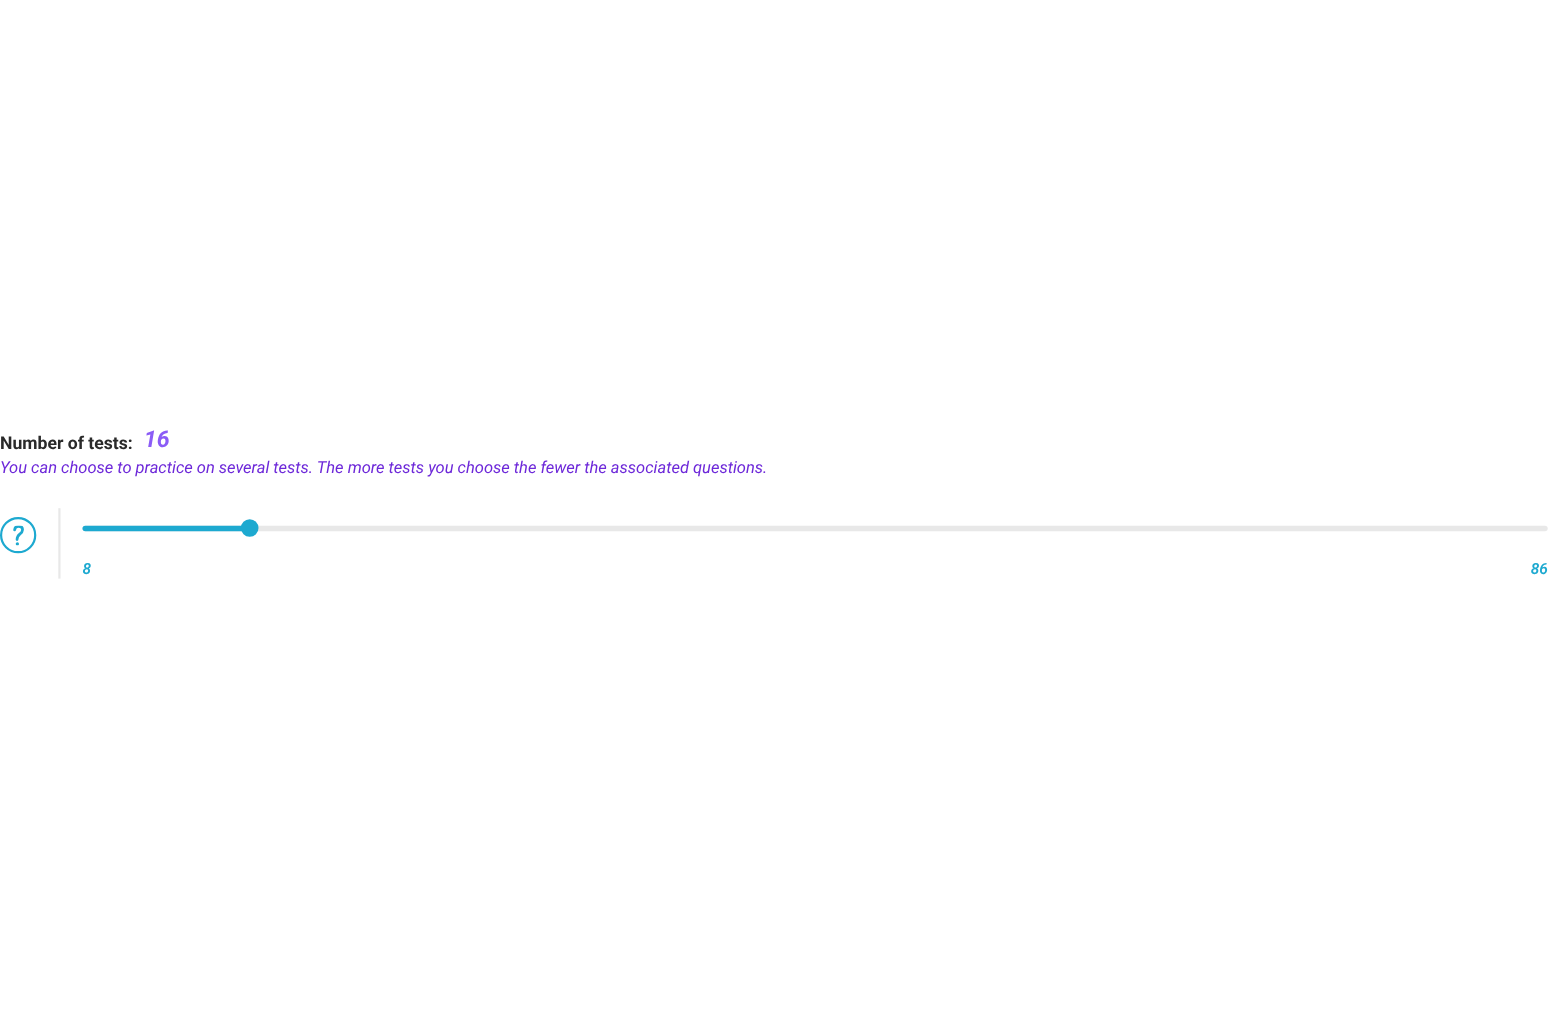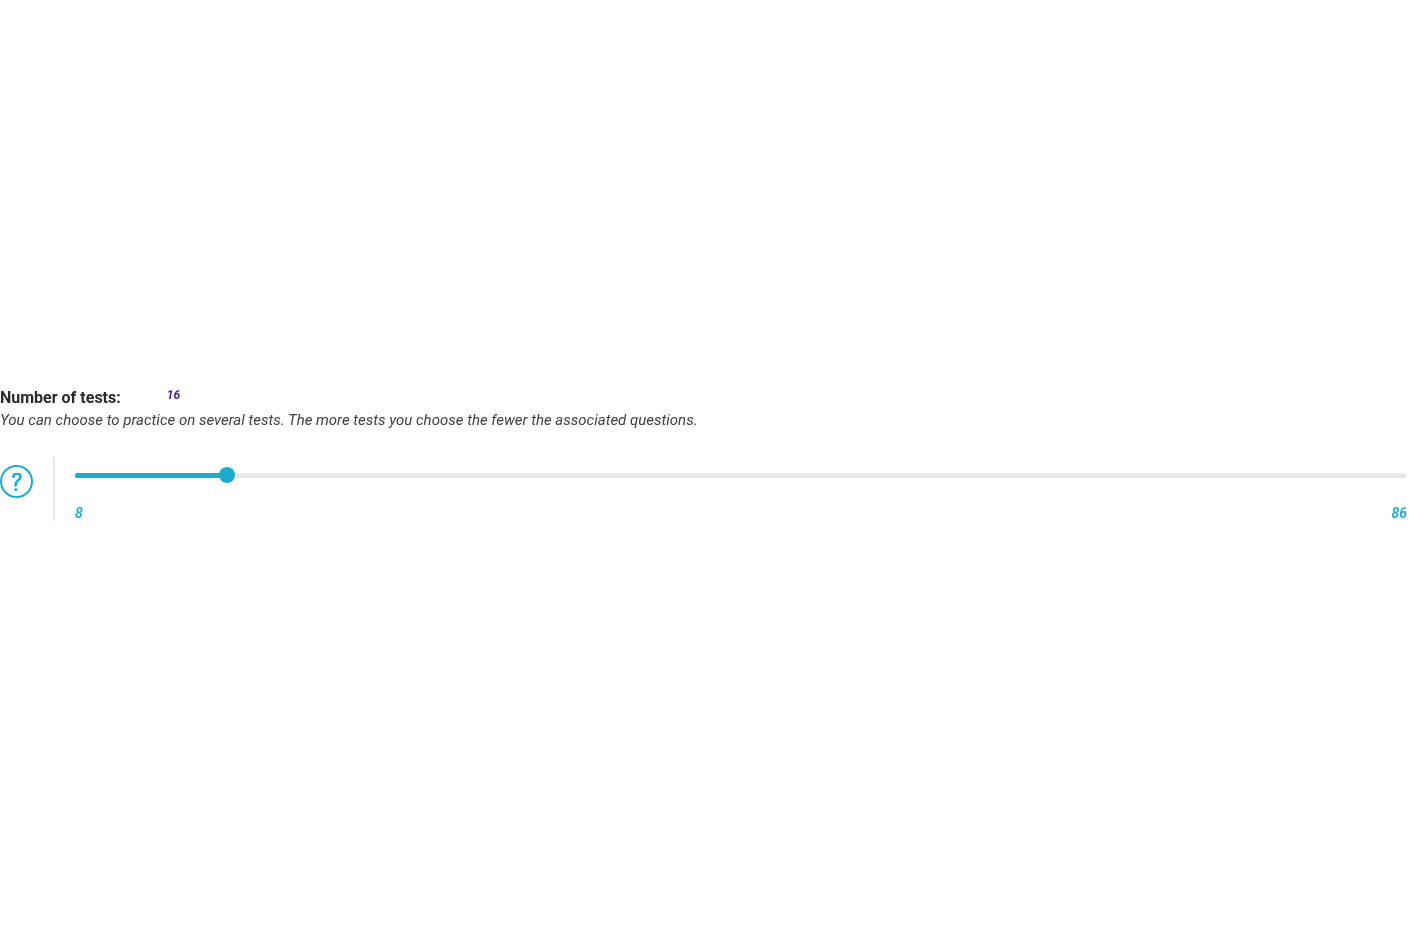--- a/index.html
+++ b/index.html
@@ -18,43 +18,42 @@
     
     .content-wrapper {
       position: absolute;
       top: 388px;
       left: 0;
       right: 0;
     }
     
     .title-row {
       display: flex;
-      align-items: flex-start;
+      align-items: flex-end;
       gap: 10px;
       margin-bottom: 4px;
     }
     
     .title-label {
       font-size: 16px;
       font-weight: 700;
       color: #2a2a2a;
     }
     
     .title-value {
-      font-size: 12px;
+      font-size: 21px;
       font-weight: 700;
       font-style: italic;
-      color: #4c1d95;
-      margin-left: 36px;
+      color: #8b5cf6;
     }
     
     .description {
       font-size: 15px;
       font-style: italic;
-      color: #404040;
+      color: #6d28d9;
       margin-bottom: 28px;
     }
     
     .slider-section {
       display: flex;
       align-items: flex-start;
       gap: 20px;
     }
     
     .help-icon-wrapper {

